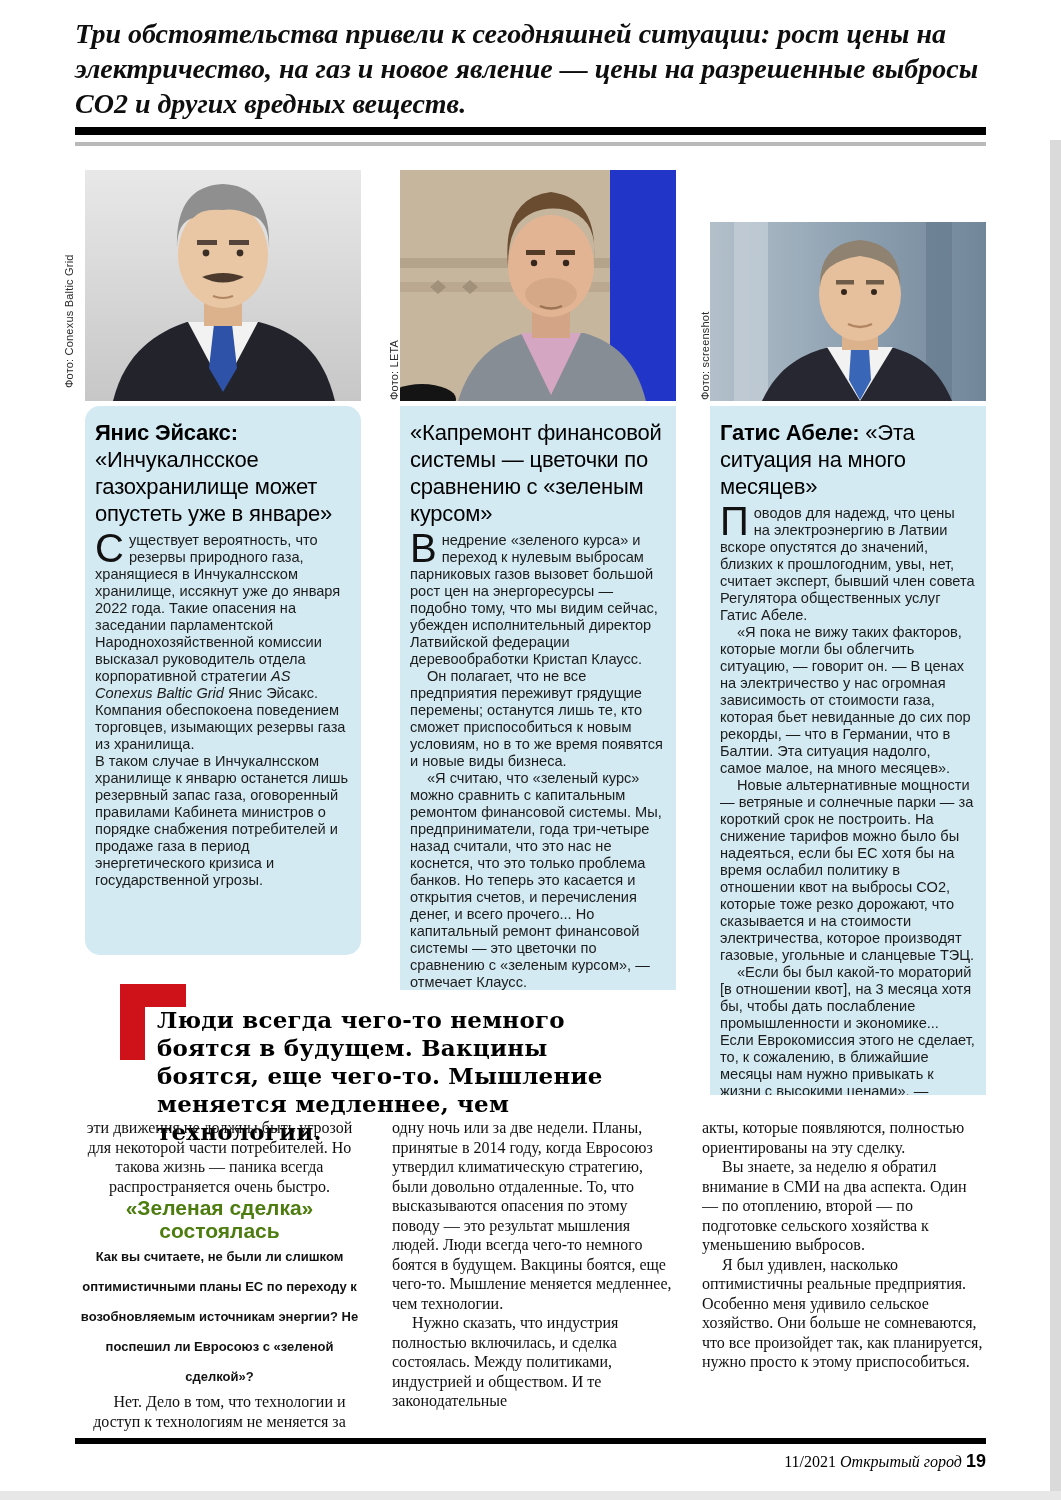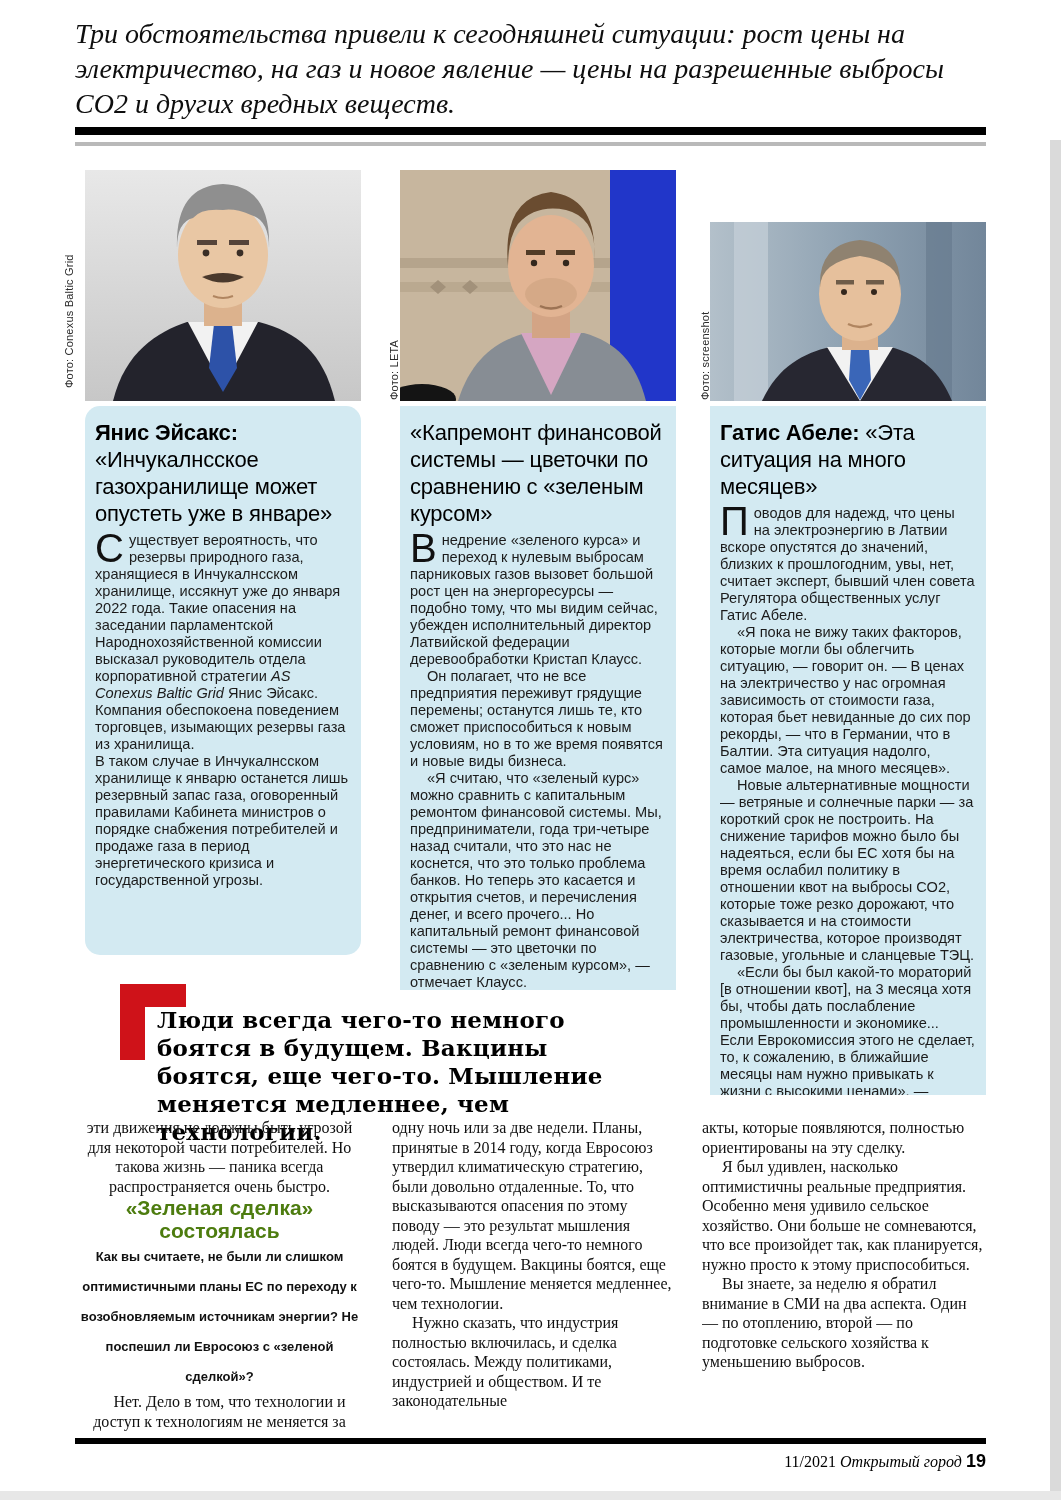--- a/index.html
+++ b/index.html
@@ -2,21 +2,21 @@
 <html><head>
 <meta charset="utf-8">
 <style>
   html,body {margin:0; padding:0; background:#ffffff;}
   .page {position:relative; width:1061px; height:1500px; background:#ffffff; overflow:hidden;
          font-family:"Liberation Sans", sans-serif; color:#111;}
 
   
   .lead {position:absolute; left:75px; top:16px; width:915px;
          font-family:"Liberation Serif", serif; font-style:italic;
-         font-size:28px; line-height:35px; color:#0e0e0e;}
+         font-size:28px; line-height:35px; color:#0e0e0e;font-weight:bold;}
   .rule-black {position:absolute; left:75px; top:127px; width:911px; height:8px; background:#000;}
   .rule-gray  {position:absolute; left:75px; top:142px; width:911px; height:4px; background:#b9b9b9;}
   .edge-right {position:absolute; right:0; top:140px; width:11px; height:1360px; background:#dadada;}
   .edge-bottom{position:absolute; left:0; top:1491px; width:1061px; height:9px; background:#e7e7e7;}
 
   
   .photo {position:absolute; overflow:hidden; background:#ccc;}
   #photo1 {left:85px;  top:170px; width:276px; height:231px;}
   #photo2 {left:400px; top:170px; width:276px; height:231px;}
   #photo3 {left:710px; top:222px; width:276px; height:179px;}
@@ -184,22 +184,22 @@
     <p class="subhead">«Зеленая сделка» состоялась</p>
     <p class="question">Как вы считаете, не были ли слишком оптимистичными планы ЕС по переходу к возобновляемым источникам энергии? Не поспешил ли Евросоюз с «зеленой сделкой»?</p>
     <p class="b-indent">Нет. Дело в том, что технологии и доступ к технологиям не меняется за</p>
   </div>
   <div class="bcol" id="bcol2">
     <p>одну ночь или за две недели. Планы, принятые в 2014 году, когда Евросоюз утвердил климатическую стратегию, были довольно отдаленные. То, что высказываются опасения по этому поводу — это результат мышления людей. Люди всегда чего-то немного боятся в будущем. Вакцины боятся, еще чего-то. Мышление меняется медленнее, чем технологии.</p>
     <p class="b-indent">Нужно сказать, что индустрия полностью включилась, и сделка состоялась. Между политиками, индустрией и обществом. И те законодательные</p>
   </div>
   <div class="bcol" id="bcol3">
     <p>акты, которые появляются, полностью ориентированы на эту сделку.</p>
+    <p class="b-indent">Вы знаете, за неделю я обратил внимание в СМИ на два аспекта. Один — по отоплению, второй — по подготовке сельского хозяйства к уменьшению выбросов.</p>
     <p class="b-indent">Я был удивлен, насколько оптимистичны реальные предприятия. Особенно меня удивило сельское хозяйство. Они больше не сомневаются, что все произойдет так, как планируется, нужно просто к этому приспособиться.</p>
-    <p class="b-indent">Вы знаете, за неделю я обратил внимание в СМИ на два аспекта. Один — по отоплению, второй — по подготовке сельского хозяйства к уменьшению выбросов.</p>
   </div>
 
   <div class="footer-rule"></div>
   <div class="footer">
     <span>11/2021</span>
     <span class="mag">Открытый город</span>
     <span class="pnum">19</span>
   </div>
 
 </div>

